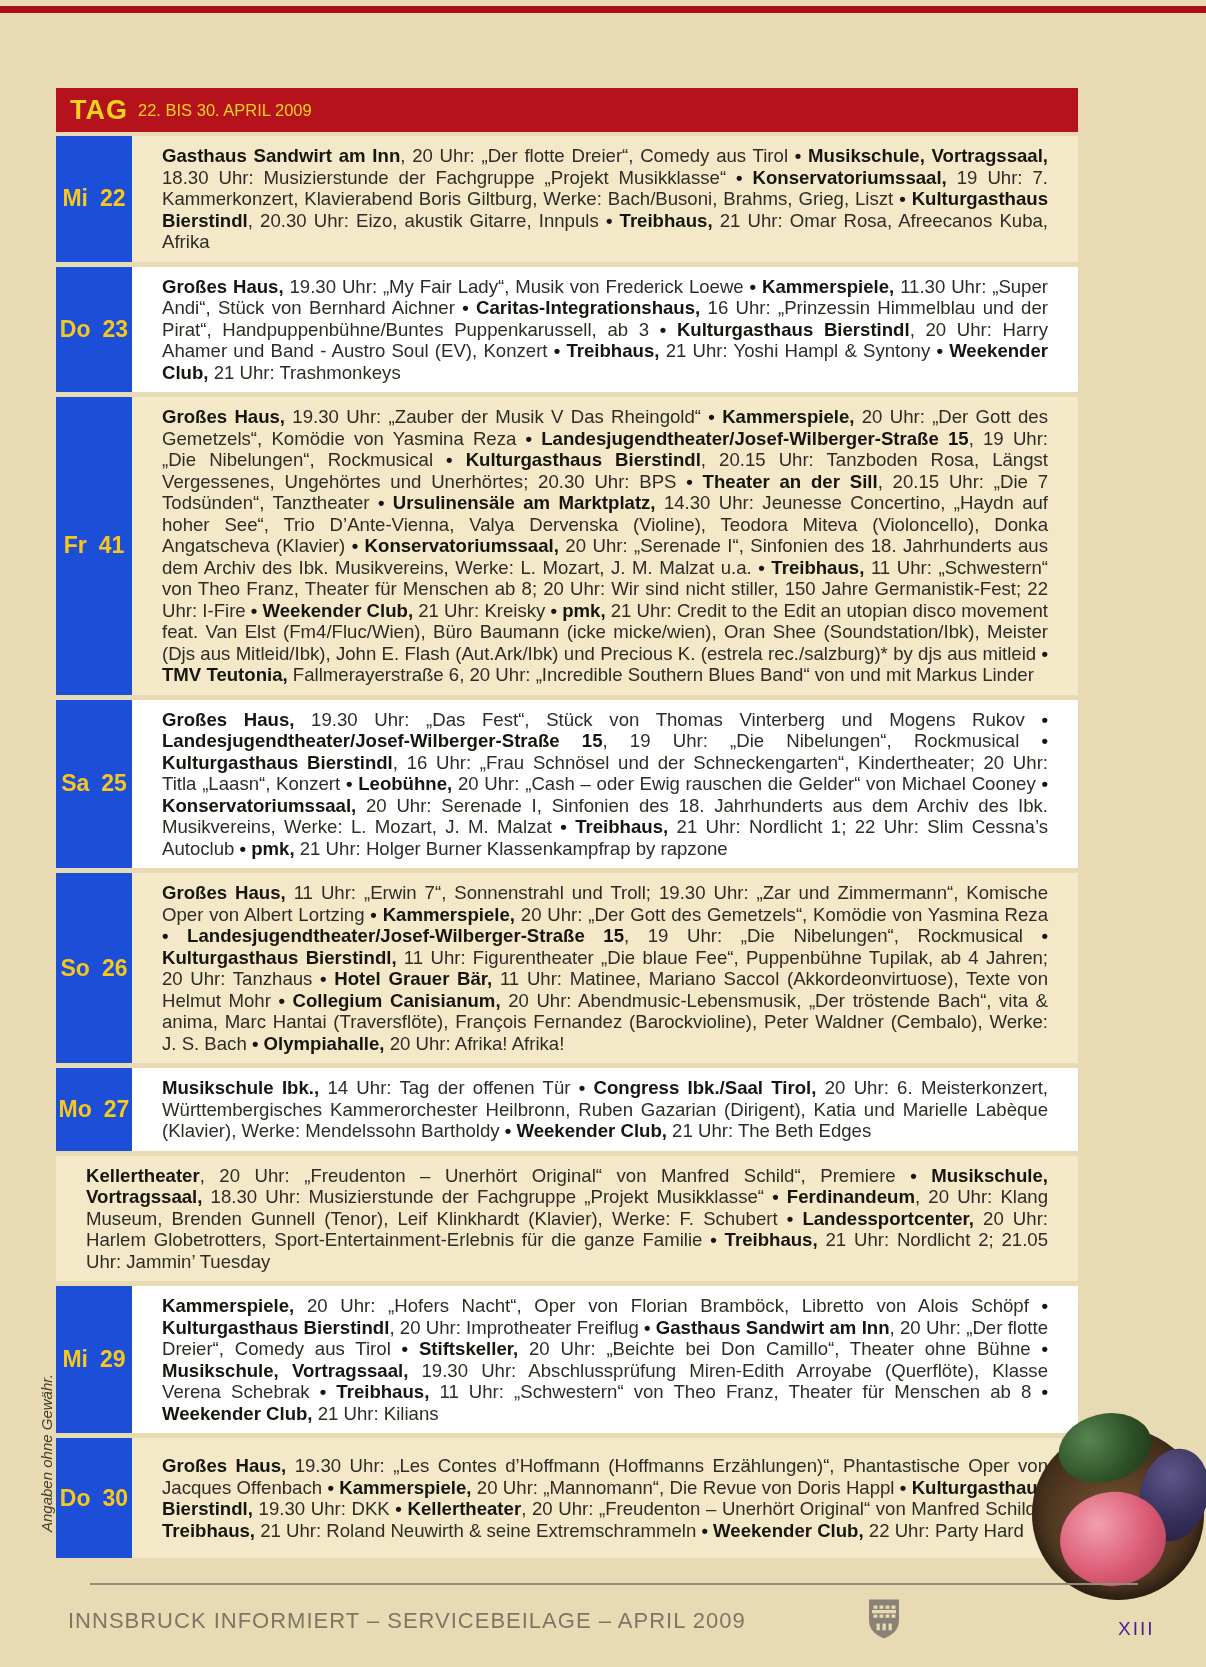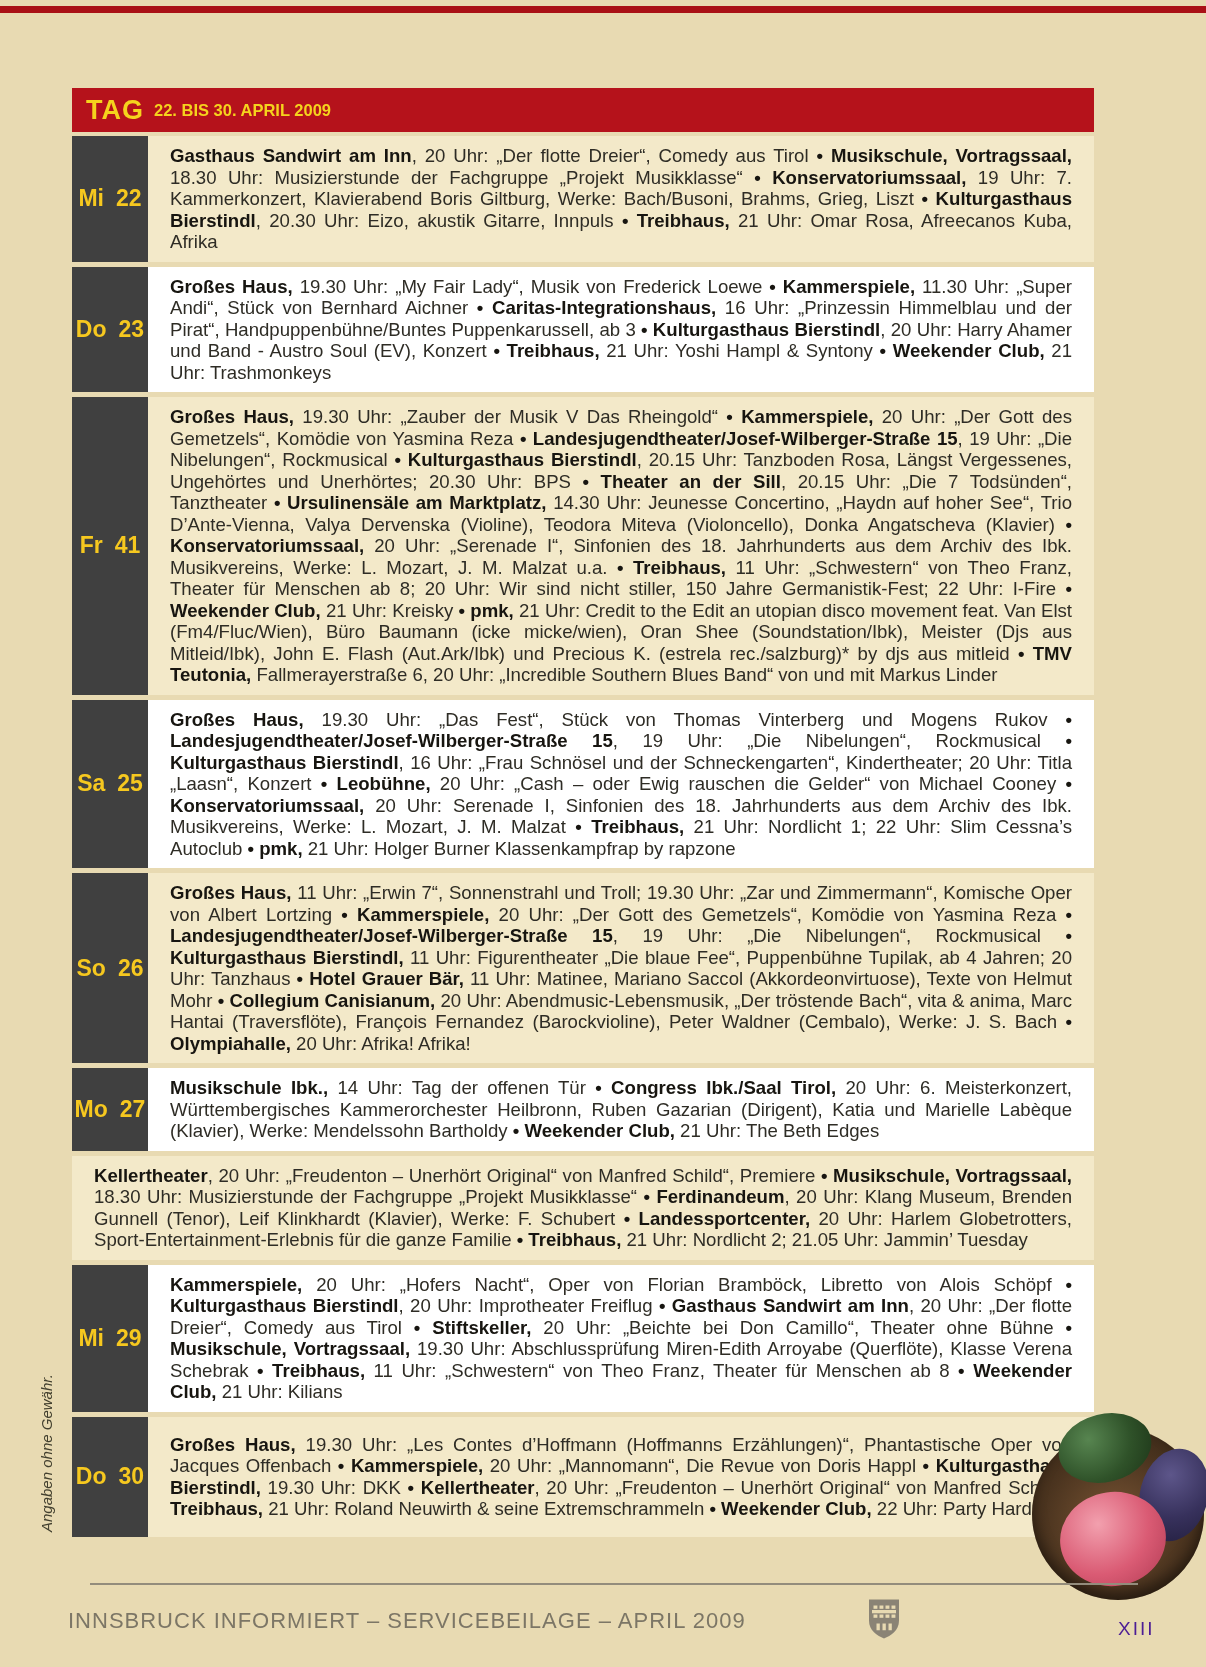--- a/index.html
+++ b/index.html
@@ -3,36 +3,36 @@
 <meta charset="utf-8">
 <style>
   html,body{margin:0;padding:0;}
   body{
     width:1206px;height:1667px;position:relative;overflow:hidden;
     background:#e8dab2;
     font-family:"Liberation Sans","DejaVu Sans",sans-serif;
     -webkit-font-smoothing:antialiased;
   }
   .top-strip{position:absolute;left:0;top:6px;width:1206px;height:7px;background:#a91116;}
-  .doc{position:absolute;left:72px;top:88px;width:1022px;}
+  .doc{position:absolute;left:56px;top:88px;width:1022px;}
   .cal-header{
     height:44px;background:#b5121b;display:flex;align-items:center;margin-bottom:4px;
   }
   .tag-label{color:#f5d31d;font-weight:bold;font-size:27px;margin-left:14px;letter-spacing:1px;flex:none;}
   .cal-title{color:#f2e9ce;font-size:32px;margin-left:44px;letter-spacing:-0.5px;white-space:nowrap;flex:none;}
-  .cal-daterange{color:#f5d31d;font-size:16.5px;font-weight:bold;margin-left:10px;white-space:nowrap;flex:none;}
+  .cal-daterange{color:#f5d31d;font-size:16.5px;font-weight:normal;margin-left:10px;white-space:nowrap;flex:none;}
   .rows{display:flex;flex-direction:column;gap:5px;}
   .cal-row{display:flex;align-items:stretch;}
   .day-cell{
-    width:76px;flex:none;background:#404040;
+    width:76px;flex:none;background:#1d4ed8;
     display:flex;align-items:center;justify-content:center;gap:12px;
     color:#f6c81f;font-weight:bold;font-size:23px;
   }
   .event-text{
-    flex:1;padding:9px 22px;background:#f3e9c9;
+    flex:1;padding:9px 30px;background:#f3e9c9;
     font-size:18.6px;line-height:21.5px;text-align:justify;color:#2e2c25;
   }
   .cal-row.pink .event-text{background:#ffffff;}
   .cal-row:last-child .event-text{padding-top:17px;padding-bottom:17px;}
   .event-text b{color:#171510;}
   .side-note{
     position:absolute;left:38px;top:1292px;height:240px;
     writing-mode:vertical-rl;transform:rotate(180deg);
     font-style:italic;font-size:15px;color:#43402f;white-space:nowrap;
   }

